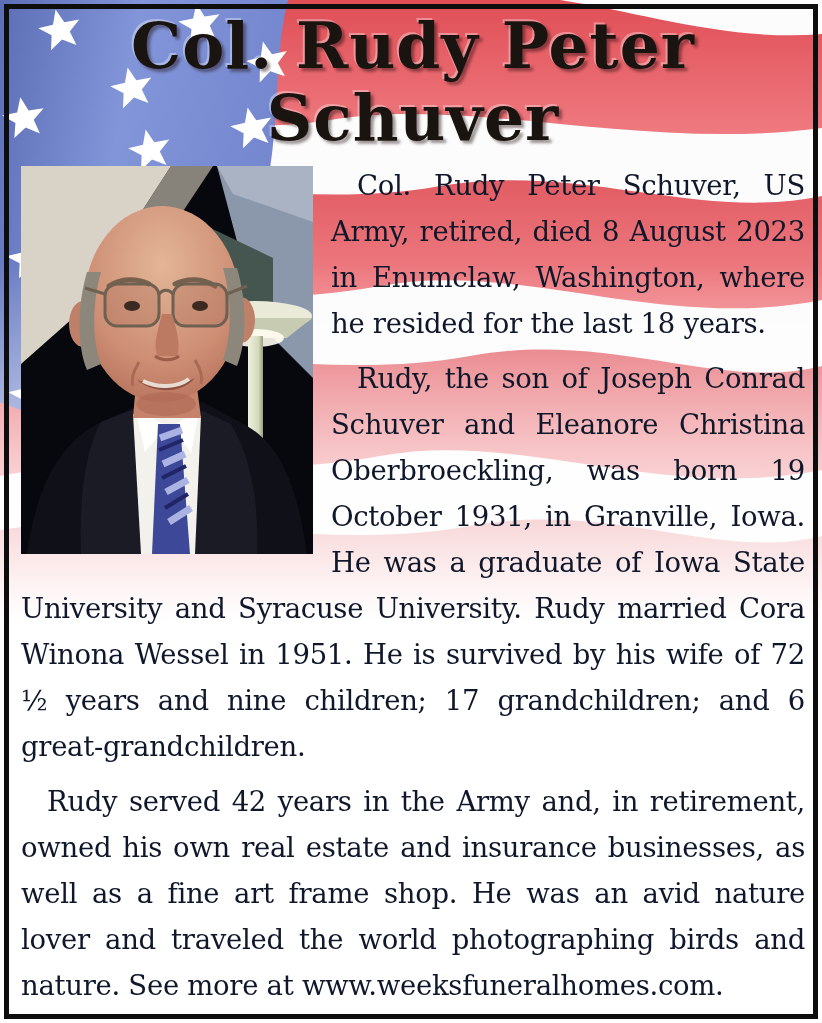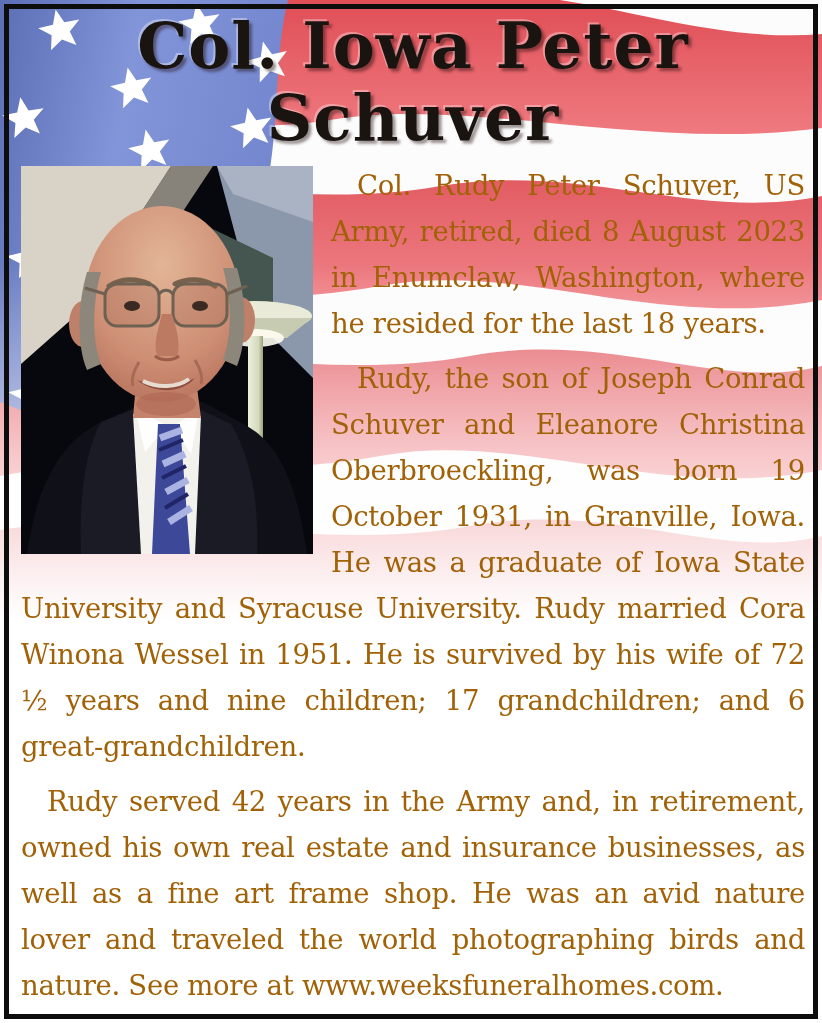--- a/index.html
+++ b/index.html
@@ -37,21 +37,21 @@
     margin:4px 18px 22px 0;
   }
   .photo svg{display:block;width:100%;height:100%;}
   .para{
     margin:0 0 9px 0;
     font-size:27.5px;
     line-height:46px;
     letter-spacing:-0.3px;
     text-align:justify;
     text-indent:26px;
-    color:#a16207;
+    color:#0f172a;
   }
 </style>
 </head>
 <body>
 
 <div class="page">
 
   <svg class="flag" width="822" height="660" viewBox="0 0 822 660" aria-hidden="true">
     <defs>
       <linearGradient id="fade" x1="0" y1="0" x2="0" y2="1">
@@ -97,21 +97,21 @@
       <use href="#star" transform="translate(148,398) rotate(-12)"></use>
     </g>
 
     <rect width="822" height="660" fill="url(#fade)"></rect>
   </svg>
 
   <div class="frame"></div>
 
   <div class="content">
 
-    <h1 class="title">Col. Iowa Peter Schuver</h1>
+    <h1 class="title">Col. Rudy Peter Schuver</h1>
 
     <div class="article">
 
       <div class="photo">
         <svg viewBox="0 0 292 388" preserveAspectRatio="none" aria-hidden="true">
           <defs>
             <radialGradient id="skin" cx="0.5" cy="0.3" r="0.9">
               <stop offset="0" stop-color="#e3b596"></stop>
               <stop offset="0.55" stop-color="#cd8e74"></stop>
               <stop offset="1" stop-color="#a9604e"></stop>

